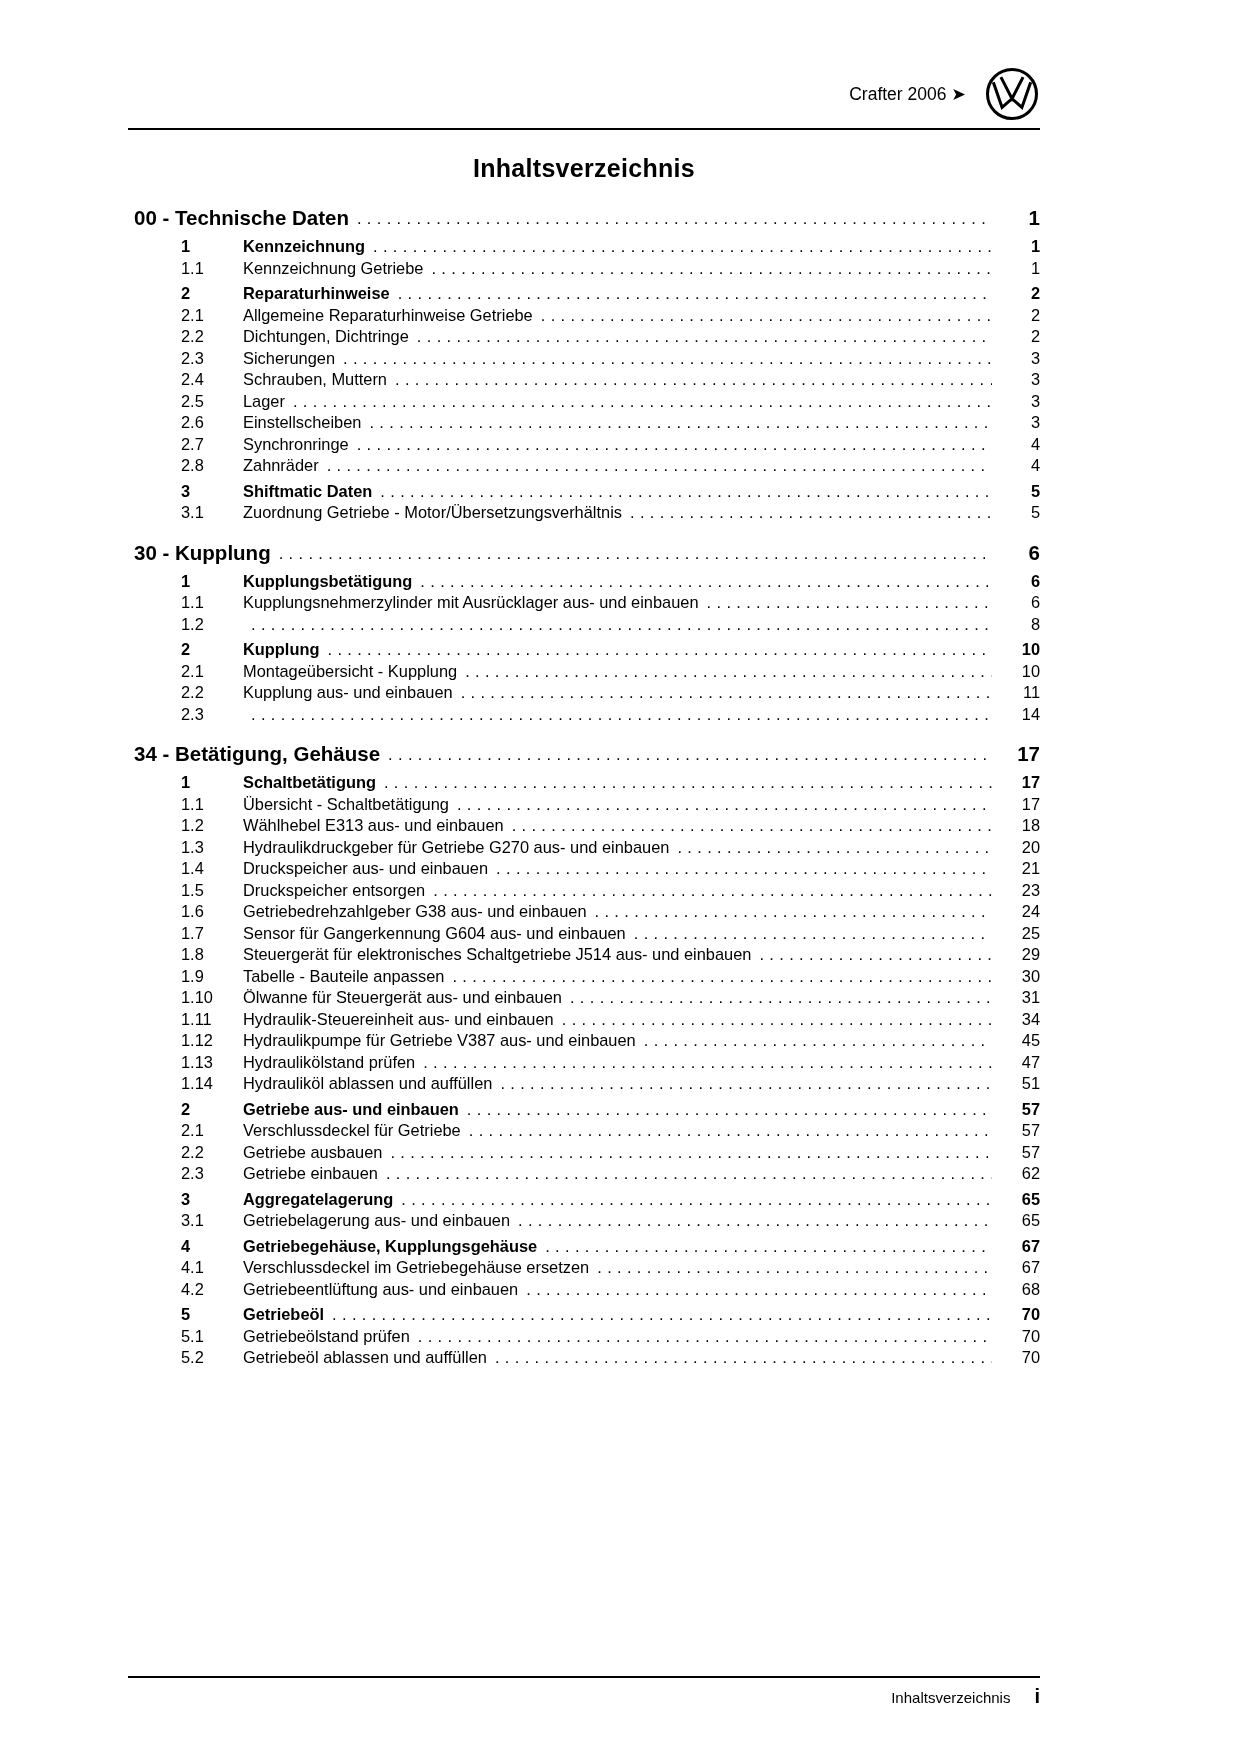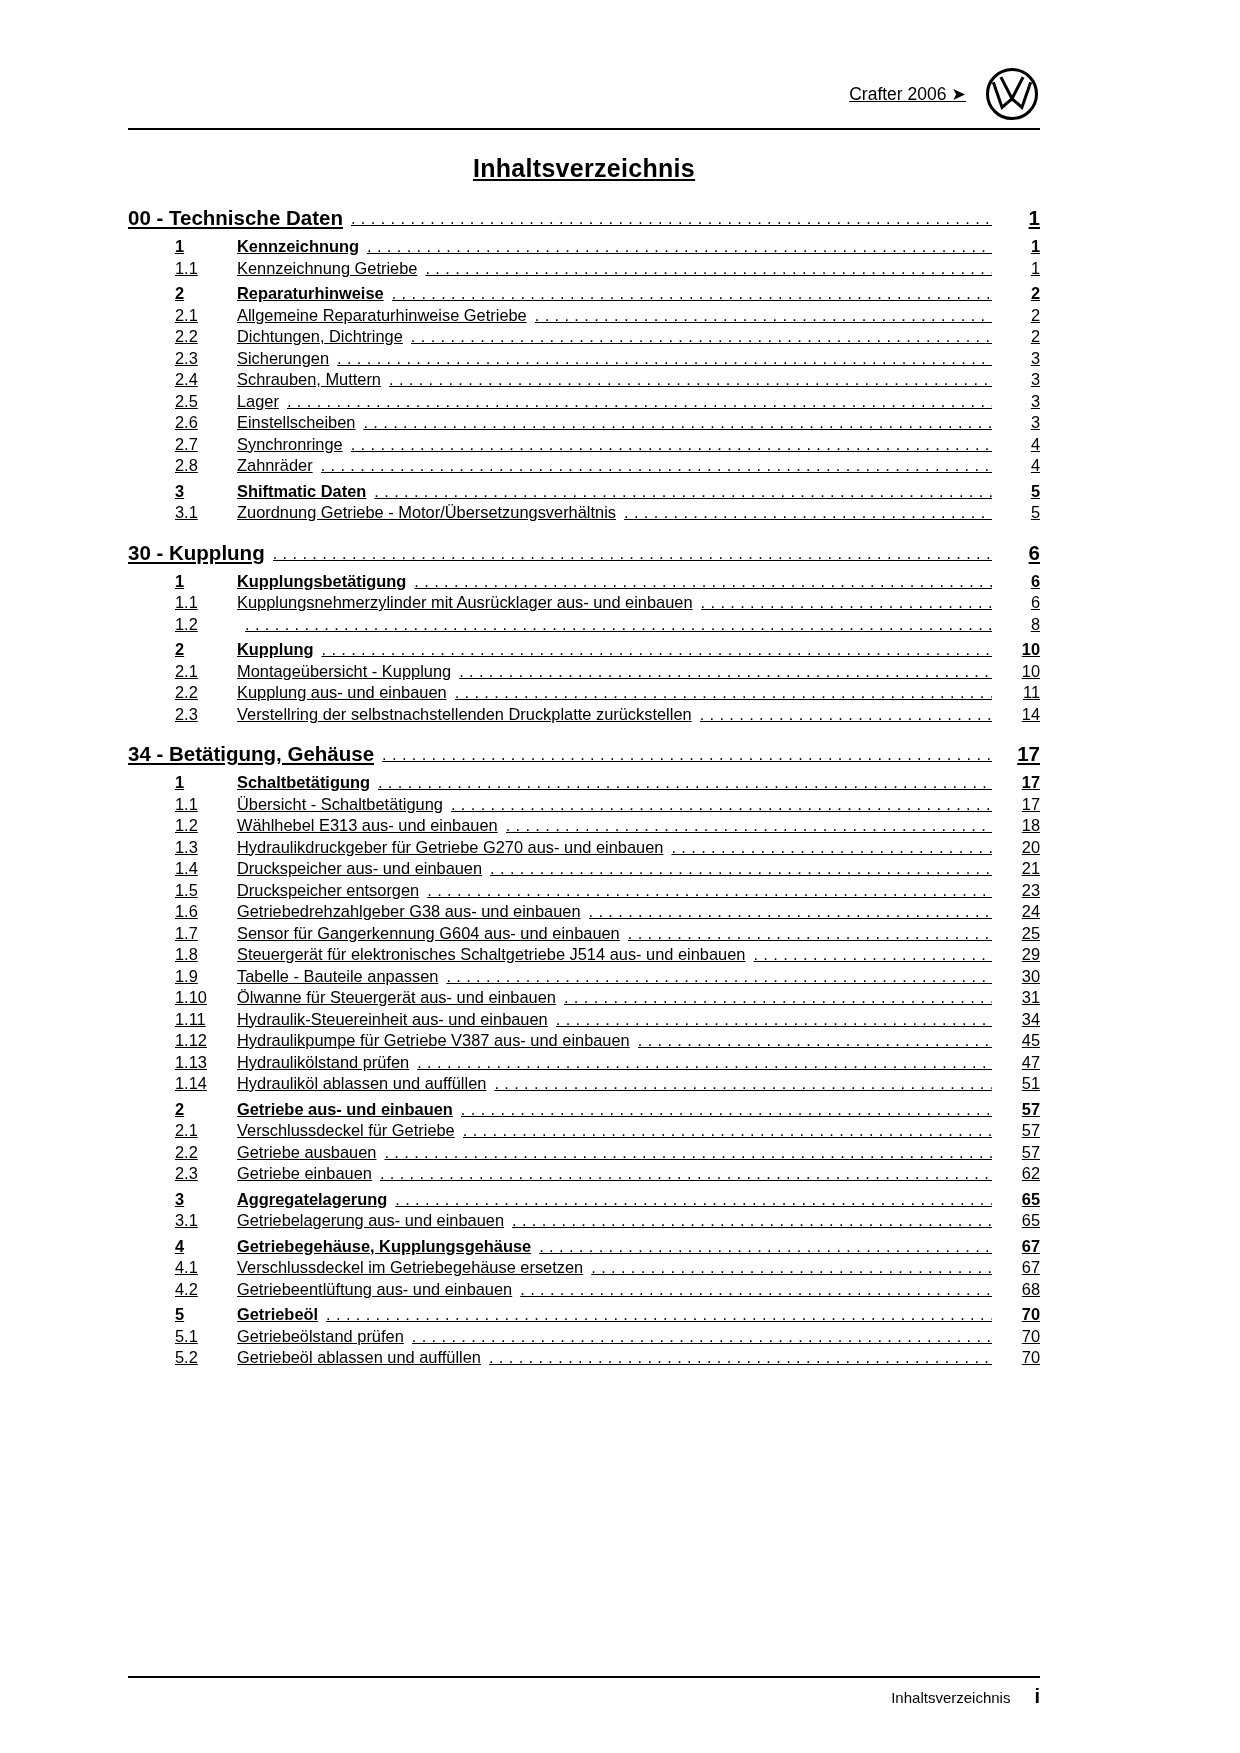--- a/index.html
+++ b/index.html
@@ -9,21 +9,20 @@
     width:1240px; height:1753px;
     background:#ffffff;
     color:#000;
     font-family:"Liberation Sans", sans-serif;
     overflow:hidden;
   }
   .content {
     position:absolute;
     left:128px; top:66px;
     width:912px;
-    text-decoration:underline;
   }
   
   .header {
     display:flex;
     justify-content:flex-end;
     align-items:center;
     gap:18px;
     padding-bottom:6px;
   }
   .header-text { text-align:right; font-size:17.5px; line-height:25px; }
@@ -32,21 +31,21 @@
   
   .doc-title {
     text-align:center;
     font-size:25px;
     font-weight:bold;
     margin-top:24px;
     letter-spacing:0.3px;
   }
   
   .toc { margin-top:22px; }
-  .row { display:flex; align-items:center; }
+  .row { display:flex; align-items:center;margin-left:6px; }
   .row .label { flex:0 1 auto; min-width:0; }
   .dots {
     flex:1 1 0%;
     min-width:10px;
     overflow:hidden;
     white-space:nowrap;
     margin:0 4px 0 8px;
     letter-spacing:0.4px;
     font-size:16.4px;
     font-weight:normal;
@@ -224,21 +223,20 @@
           <span class="page-col">10</span>
         </div>
         <div class="row section">
           <span class="num">2.2</span>
           <span class="label">Kupplung aus- und einbauen</span>
           <span class="dots">. . . . . . . . . . . . . . . . . . . . . . . . . . . . . . . . . . . . . . . . . . . . . . . . . . . . . . . . . . . . . . . . . . . . . . . . . . . . . . . . . . . . . . . . . . . . . . . . . . . . . . . . . . . . . . . . . . . . . . . . . . . . . . . . . . . . . . . . . . . . . . . . . . . . . . . . . . . . . . . . . . . . . . . . . . . . . . . . . . . . . . . . . . . . . . . . . . . . . . . . . . . . . . . . . . . . . . . . . . . . </span>
           <span class="page-col">11</span>
         </div>
         <div class="row section">
           <span class="num">2.3</span>
-          <span class="label">Verstellring der selbstnachstellenden Druckplatte zurückstellen</span>
           <span class="dots">. . . . . . . . . . . . . . . . . . . . . . . . . . . . . . . . . . . . . . . . . . . . . . . . . . . . . . . . . . . . . . . . . . . . . . . . . . . . . . . . . . . . . . . . . . . . . . . . . . . . . . . . . . . . . . . . . . . . . . . . . . . . . . . . . . . . . . . . . . . . . . . . . . . . . . . . . . . . . . . . . . . . . . . . . . . . . . . . . . . . . . . . . . . . . . . . . . . . . . . . . . . . . . . . . . . . . . . . . . . . </span>
           <span class="page-col">14</span>
         </div>
         <div class="row chapter">
           <span class="label">34 - Betätigung, Gehäuse</span>
           <span class="dots">. . . . . . . . . . . . . . . . . . . . . . . . . . . . . . . . . . . . . . . . . . . . . . . . . . . . . . . . . . . . . . . . . . . . . . . . . . . . . . . . . . . . . . . . . . . . . . . . . . . . . . . . . . . . . . . . . . . . . . . . . . . . . . . . . . . . . . . . . . . . . . . . . . . . . . . . . . . . . . . . . . . . . . . . . . . . . . . . . . . . . . . . . . . . . . . . . . . . . . . . . . . . . . . . . . . . . . . . . . . . </span>
           <span class="page-col">17</span>
         </div>
         <div class="row section bold">
           <span class="num">1</span>

